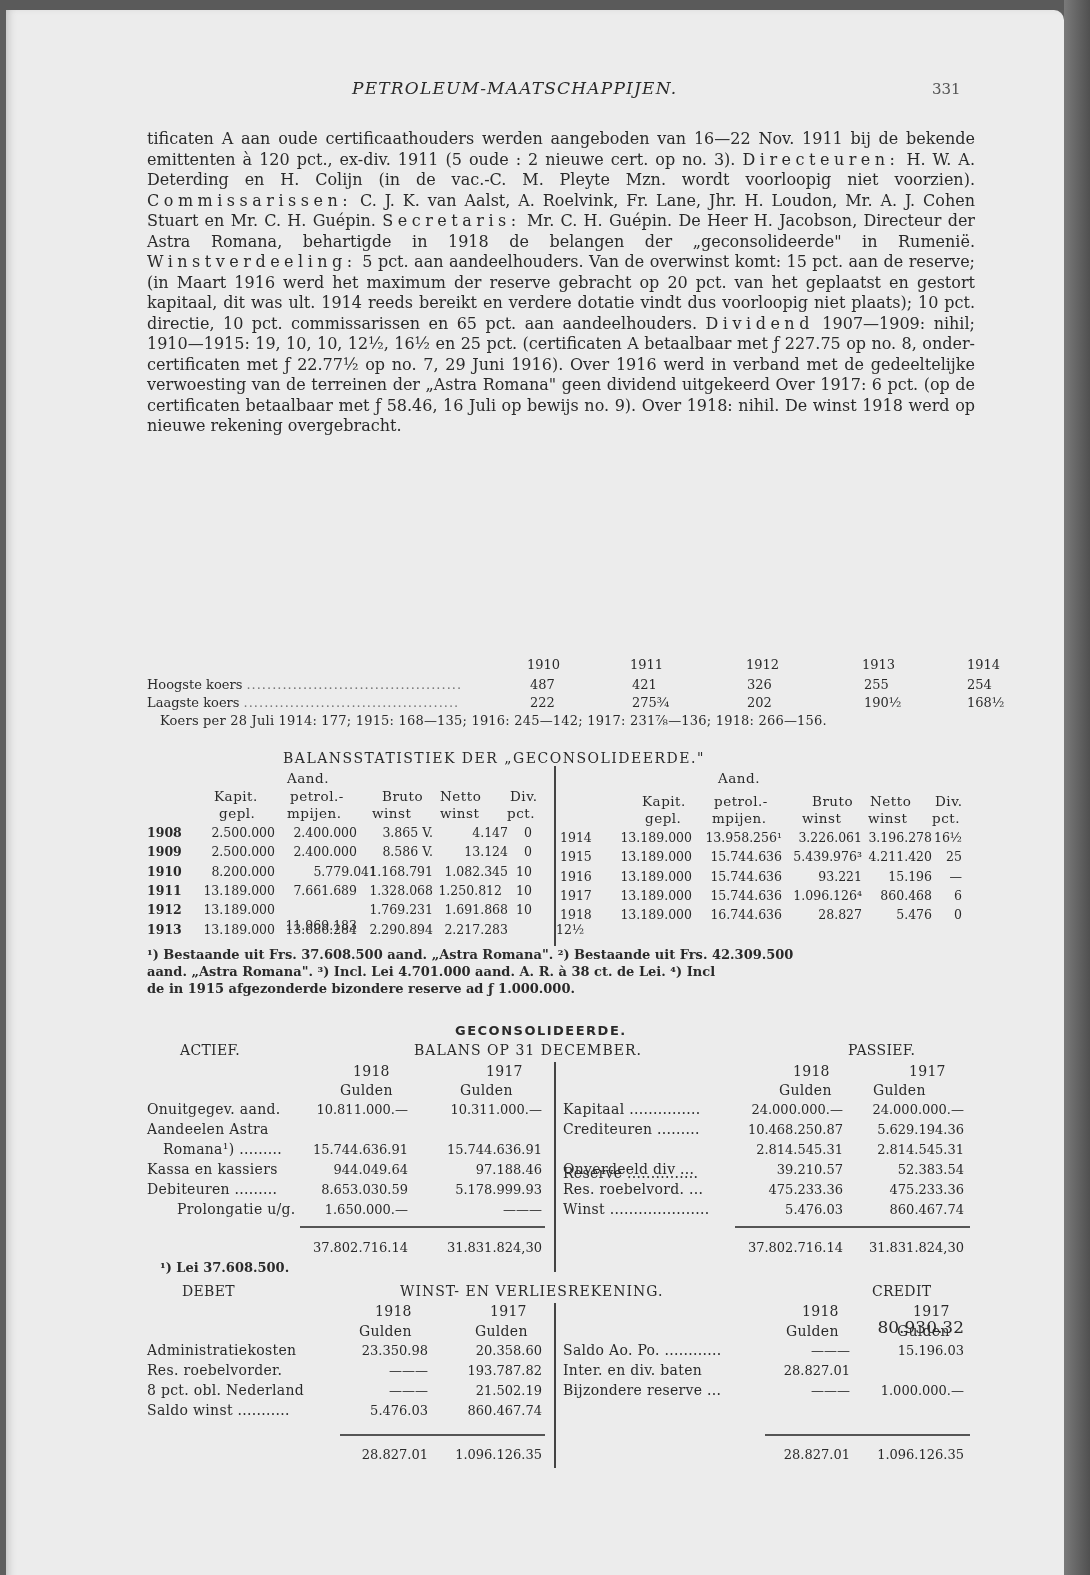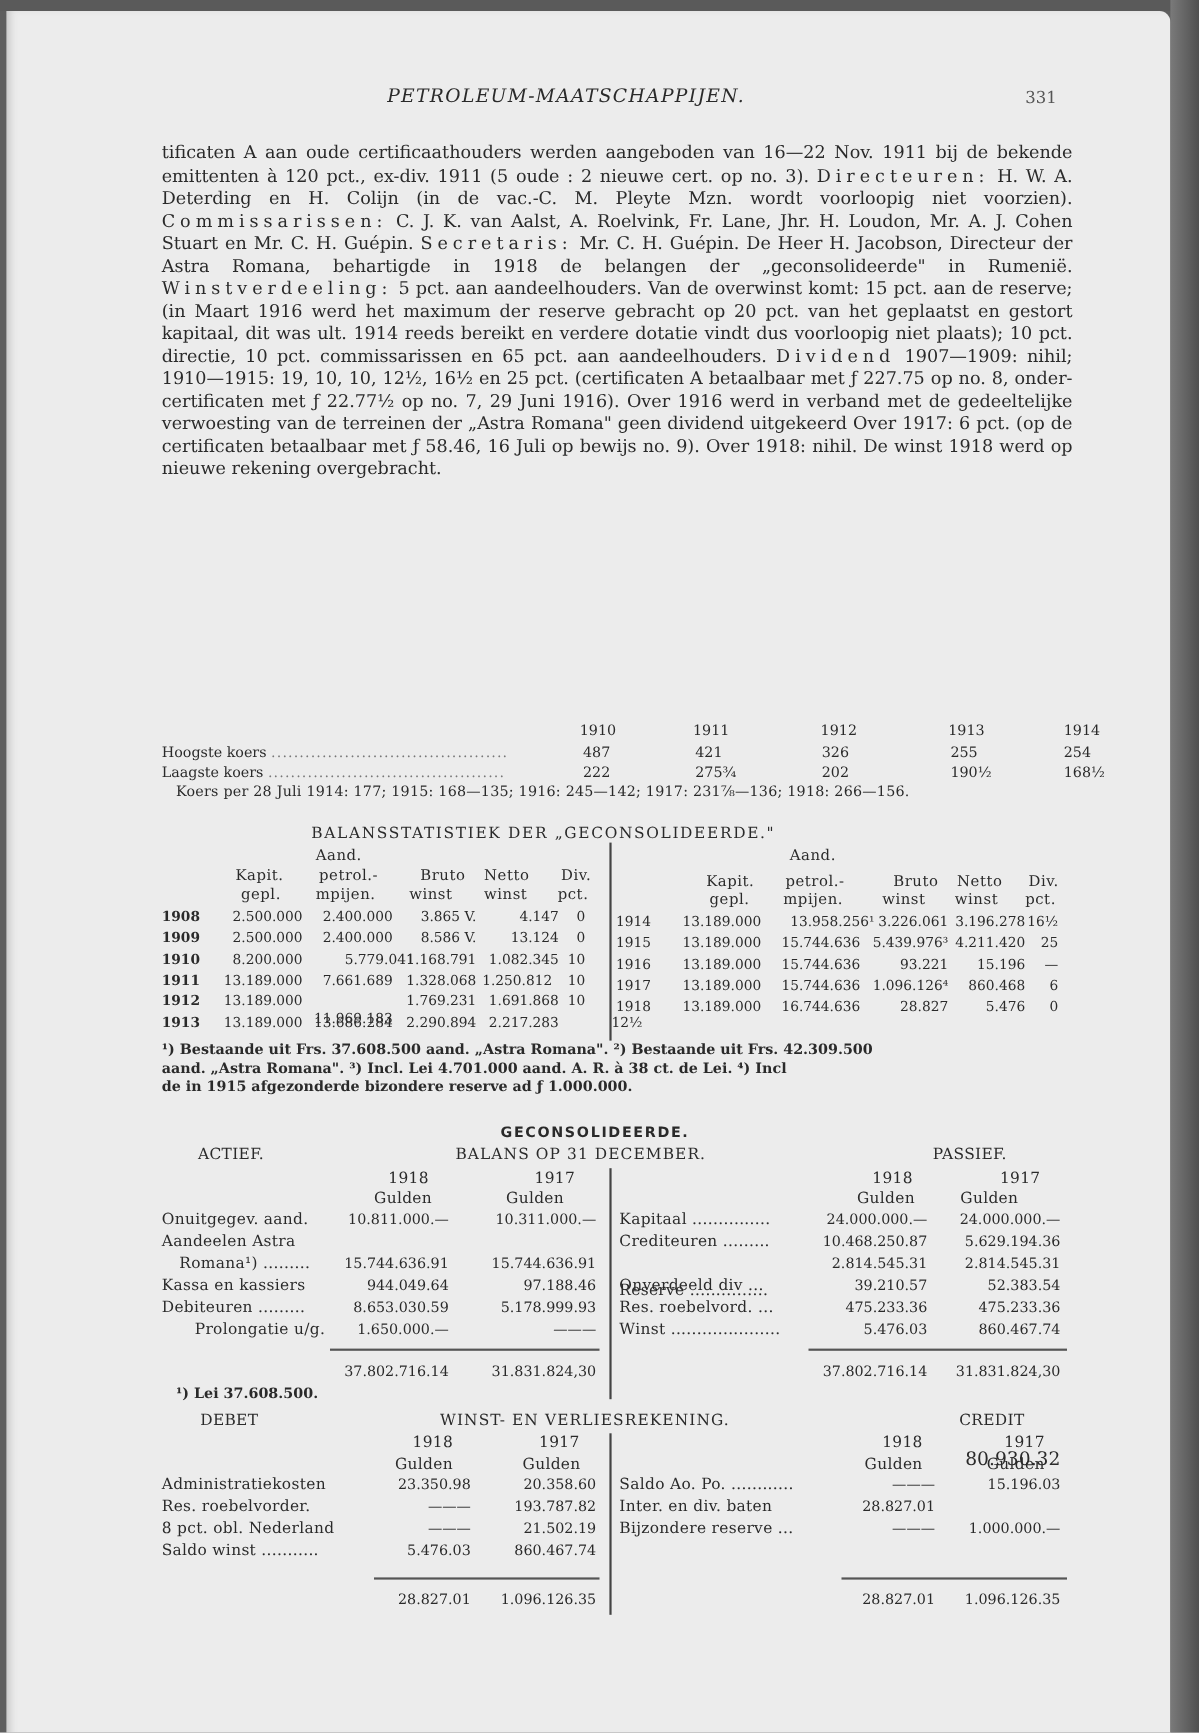--- a/index.html
+++ b/index.html
@@ -151,21 +151,21 @@
     <div class="cell r" style="left:190px; width:85px; top:921.5px;">13.189.000</div>
     <div class="cell r" style="left:275px; width:82px; top:921.5px;">13.686.284</div>
     <div class="cell r" style="left:355px; width:78px; top:921.5px;">2.290.894</div>
     <div class="cell r" style="left:433px; width:75px; top:921.5px;">2.217.283</div>
     <div class="cell r" style="left:508px; width:24px; top:921.5px;padding-left:48px;">12½</div>
   </div>
 
 <div id="bs-right">
     <div class="cell" style="left:560px; top:830px;">1914</div>
     <div class="cell r" style="left:605px; width:87px; top:830px;">13.189.000</div>
-    <div class="cell r" style="left:692px; width:90px; top:830px;padding-left:13px;">13.958.256¹</div>
+    <div class="cell r" style="left:692px; width:90px; top:830px;">13.958.256¹</div>
     <div class="cell r" style="left:782px; width:80px; top:830px;">3.226.061</div>
     <div class="cell r" style="left:862px; width:70px; top:830px;">3.196.278</div>
     <div class="cell r" style="left:932px; width:30px; top:830px;">16½</div>
     <div class="cell" style="left:560px; top:849.3px;">1915</div>
     <div class="cell r" style="left:605px; width:87px; top:849.3px;">13.189.000</div>
     <div class="cell r" style="left:692px; width:90px; top:849.3px;">15.744.636</div>
     <div class="cell r" style="left:782px; width:80px; top:849.3px;">5.439.976³</div>
     <div class="cell r" style="left:862px; width:70px; top:849.3px;">4.211.420</div>
     <div class="cell r" style="left:932px; width:30px; top:849.3px;">25</div>
     <div class="cell" style="left:560px; top:868.6px;">1916</div>

